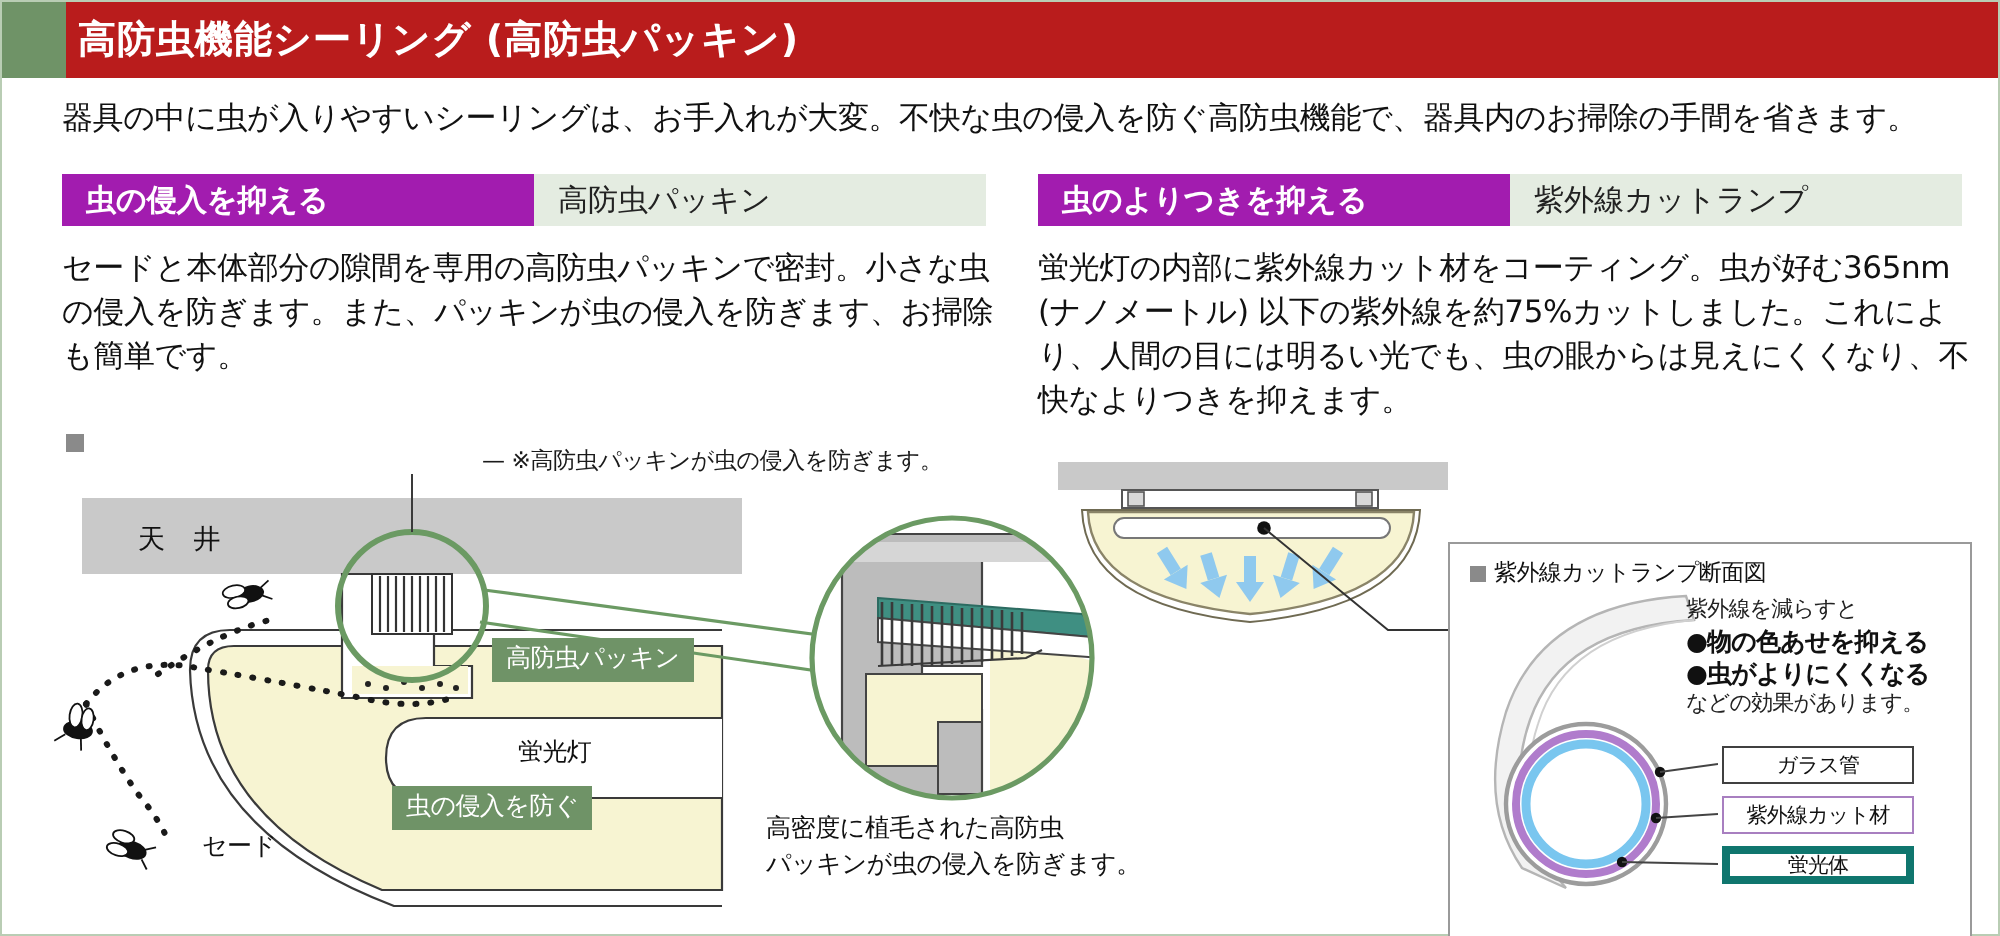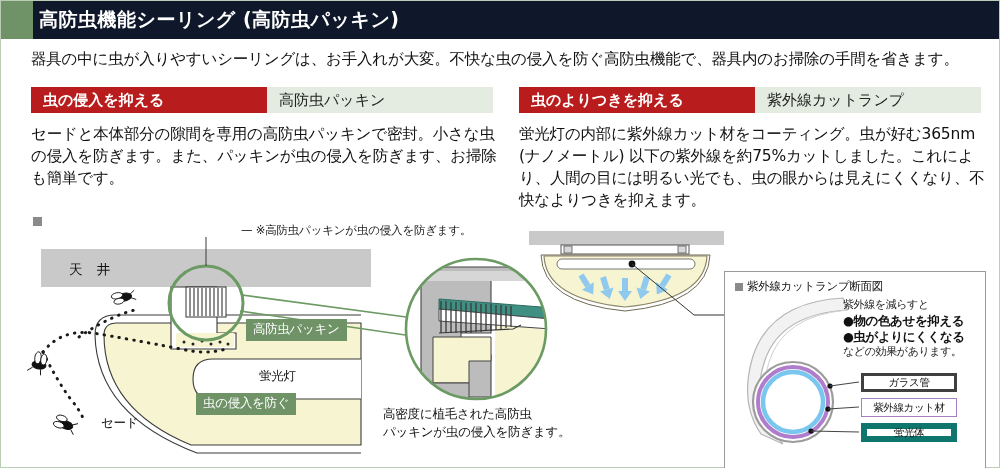--- a/index.html
+++ b/index.html
@@ -29,21 +29,21 @@
     display: flex;
     align-items: stretch;
   }
   .title-accent {
     width: 32px;
     background: #6f9367;
     flex: 0 0 32px;
   }
   .title-text-wrap {
     flex: 1;
-    background: #0f172a;
+    background: #b91c1c;
     display: flex;
     align-items: center;
   }
   .title-text {
     color: #ffffff;
     font-size: 19px;
     font-weight: bold;
     letter-spacing: 0.5px;
     padding-left: 6px;
   }
@@ -60,21 +60,21 @@
   }
 
   
   .secbar {
     position: absolute;
     height: 26px;
     display: flex;
     align-items: stretch;
   }
   .secbar .dark {
-    background: #b91c1c;
+    background: #a21caf;
     color: #ffffff;
     font-size: 15px;
     font-weight: bold;
     display: flex; align-items: center;
     padding: 0 12px;
   }
   .secbar .light {
     background: #e4ece1;
     color: #222222;
     font-size: 15px;
@@ -171,23 +171,23 @@
 
   .legend-box {
     position: absolute;
     width: 96px; height: 19px;
     background: #ffffff;
     display: flex; align-items: center; justify-content: center;
     font-size: 10.5px;
     color: #111;
     letter-spacing: -0.4px;
   }
-  #legend-glass { left: 136px; top: 101px; border: 3px solid #404040; }
+  #legend-glass { left: 136px; top: 101px; border: 1px solid #404040; }
   #legend-uv    { left: 136px; top: 126px; border: 1px solid #a87fc0; }
-  #legend-phos  { left: 136px; top: 151px; border: 6px solid #0f766e; }
+  #legend-phos  { left: 136px; top: 151px; border: 4px solid #0f766e; }
 
   
   .chip {
     position: absolute;
     background: #6f9367;
     color: #ffffff;
     font-size: 12.5px;
     padding: 2px 7px 3px 7px;
     letter-spacing: -0.3px;
     white-space: nowrap;

